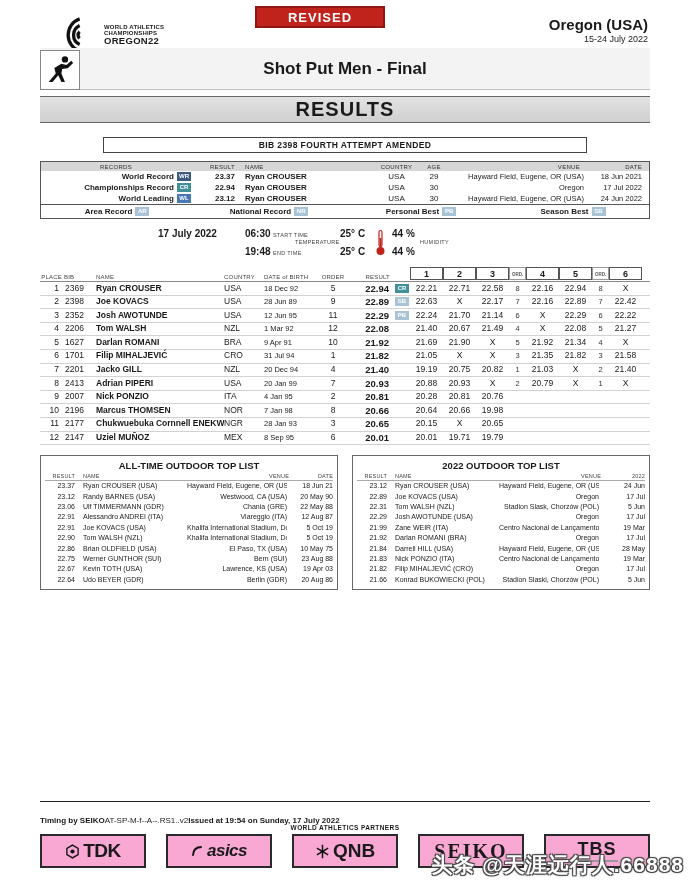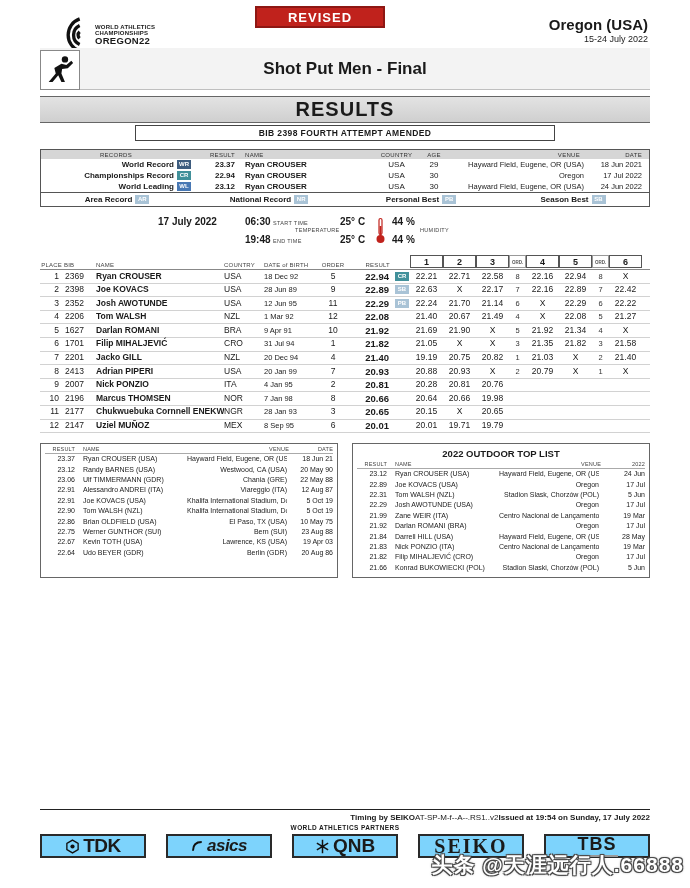--- a/index.html
+++ b/index.html
@@ -3,21 +3,21 @@
 <meta charset="utf-8">
 <style>
   * { margin:0; padding:0; box-sizing:border-box; }
   html,body { background:#e8e8e8; }
   .page { width:690px; height:888px; background:#ffffff; position:relative; margin:0 auto;
           font-family:"Liberation Sans","DejaVu Sans",sans-serif; color:#1a1a1a; overflow:hidden; }
   .inner { margin:0 40px; width:610px; }
 
   
   .topbar { display:flex; align-items:flex-start; padding-top:16px; position:relative; height:48px; }
-  .logo { display:flex; gap:3px; align-items:center; margin-left:14px; }
+  .logo { display:flex; gap:12px; align-items:center; margin-left:14px; }
   .logo-text { display:flex; flex-direction:column; line-height:1.05; }
   .logo-text .l1 { font-size:6px; font-weight:bold; letter-spacing:.2px; }
   .logo-text .l3 { font-size:9.5px; font-weight:bold; letter-spacing:.3px; }
   .revised { position:absolute; left:215px; top:6px; width:130px; height:22px; background:#c0221c;
              border:2px solid #8e1713; color:#fff; font-weight:bold; font-size:13px; letter-spacing:1px;
              display:flex; align-items:center; justify-content:center; }
   .loc { margin-left:auto; text-align:right; margin-right:2px; }
   .loc .city { font-weight:bold; font-size:15px; }
   .loc .dates { font-weight:normal; font-size:9px; margin-top:1px; }
 
@@ -27,21 +27,21 @@
                  font-size:20px; font-weight:bold; letter-spacing:1px; }
 
   
   .event-bar { position:relative; height:42px; background:#f3f3f3; border-bottom:1px solid #bfbfbf;
                display:flex; align-items:center; }
   .picto-box { position:absolute; left:0; top:2px; width:40px; height:40px; background:#fff;
                border:1px solid #888; display:flex; align-items:center; justify-content:center; }
   .event-title { flex:1; text-align:center; font-weight:bold; font-size:17px; }
 
   
-  .note-box { margin:2px auto 0; width:420px; border:1px solid #444; text-align:center;
+  .note-box { margin:14px auto 0; width:484px; border:1px solid #444; text-align:center;
               font-weight:bold; font-size:8.5px; letter-spacing:.4px; padding:2px 0; }
 
   
   .records-box { margin-top:8px; border:1px solid #555; }
   .rec-grid { display:grid; grid-template-columns:150px 48px 135px 45px 30px 135px 62px; align-items:center; }
   .rec-head { background:#d6d6d6; color:#333; font-size:6px; padding:1.5px 0; letter-spacing:.3px; }
   .rec-head .hc { text-align:center; } .rec-head .hl { text-align:left; padding-left:6px; }
   .rec-head .hr { text-align:right; padding-right:4px; }
   .rec-row { font-size:8px; padding:1px 0; }
   .rc { white-space:nowrap; overflow:hidden; }
@@ -89,26 +89,26 @@
   .tl-head .h-res { width:30px; text-align:right; } .tl-head .h-name { width:110px; padding-left:8px; }
   .tl-head .h-ven { flex:1; text-align:right; } .tl-head .h-date { width:44px; text-align:right; }
   .tl-row { display:flex; font-size:7px; line-height:10.4px; }
   .tl-res { width:30px; text-align:right; }
   .tl-name { width:112px; padding-left:8px; white-space:nowrap; overflow:hidden; }
   .tl-ven { flex:1; text-align:right; white-space:nowrap; overflow:hidden; color:#222; }
   .tl-date { width:46px; text-align:right; white-space:nowrap; }
 
   
   .footer-line { position:absolute; left:40px; right:40px; top:801px; border-top:1px solid #222;
-                 display:flex; justify-content:flex-end; padding-top:3px; font-size:8px;margin-top:8px; }
+                 display:flex; justify-content:flex-start; padding-top:14px; font-size:8px; }
   .footer-line .fb { font-weight:bold; }
   .partners { position:absolute; left:40px; right:40px; top:824px; }
   .partners-label { text-align:center; font-size:6.5px; font-weight:bold; letter-spacing:.4px; }
   .partner-row { display:flex; justify-content:space-between; margin-top:3px; }
-  .partner-box { width:106px; height:24px; border:2px solid #2a2a2a; background:#7dd3fc;
+  .partner-box { width:106px; height:34px; border:2px solid #2a2a2a; background:#f9a8d4;
                  display:flex; align-items:center; justify-content:center; gap:3px; }
   .lg-tdk { font-weight:bold; font-size:19px; letter-spacing:-0.5px; }
   .lg-qnb { font-weight:bold; font-size:19px; }
   .lg-asics { font-weight:bold; font-style:italic; font-size:17px; letter-spacing:-0.5px; }
   .lg-seiko { font-family:"Liberation Serif","DejaVu Serif",serif; font-weight:bold; font-size:20px; letter-spacing:2px; }
   .lg-tbs { font-weight:bold; font-size:18px; letter-spacing:1px; text-align:center; line-height:1; }
   .lg-tbs .sub { display:block; height:2px; background:#999; margin-top:2px; width:42px; }
 
   .watermark { position:absolute; right:6px; top:851px; font-size:21px; font-weight:bold; color:#fff;
                letter-spacing:1px; white-space:nowrap;
@@ -459,20 +459,21 @@
           <div class="mc att"></div>
           <div class="mc att"></div>
           <div class="mc att ord"></div>
           <div class="mc att"></div>
     </div>
       </div>
   </div>
 
   <div class="inner toplists">
     <div class="tl-box">
+      <div class="tl-title">ALL-TIME OUTDOOR TOP LIST</div>
       <div class="tl-head">
         <span class="h-res">RESULT</span>
         <span class="h-name">NAME</span>
         <span class="h-ven">VENUE</span>
         <span class="h-date">DATE</span>
       </div>
       <div>
           <div class="tl-row">
         <span class="tl-res">23.37</span>
         <span class="tl-name">Ryan CROUSER (USA)</span>

